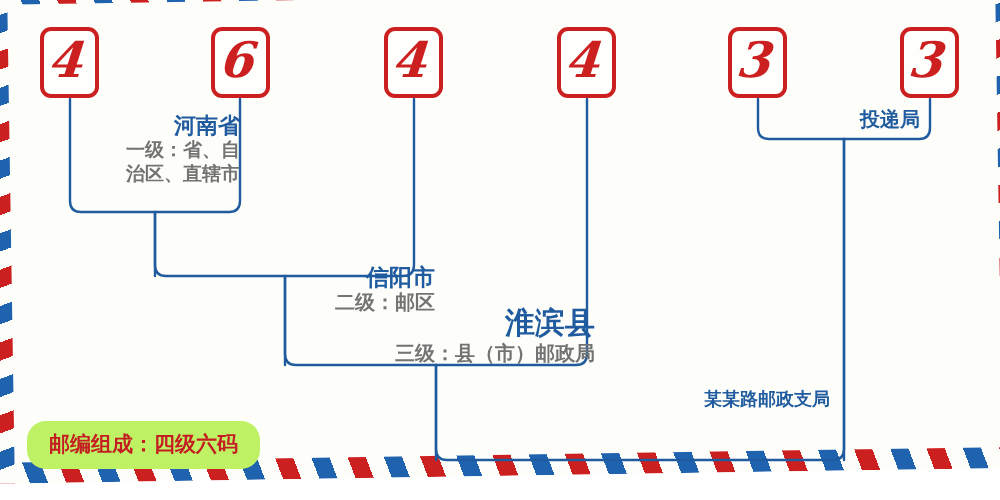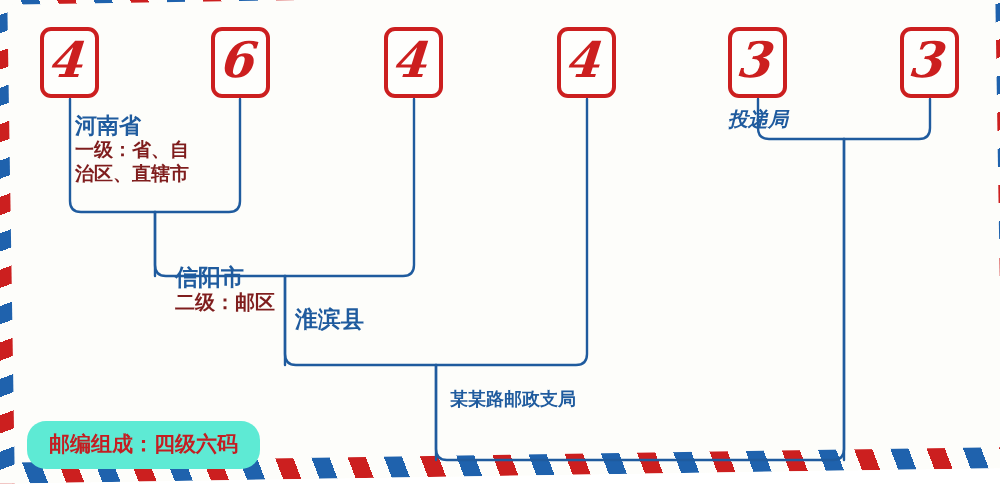--- a/index.html
+++ b/index.html
@@ -61,46 +61,46 @@
     font-size:49px;font-weight:700;font-style:italic;
     color:#cc1f1f;line-height:1;
     transform:skewX(-7deg) translateY(-2px);
     letter-spacing:0;
   }
 
   
   svg.wires{position:absolute;left:0;top:0;width:1000px;height:500px;overflow:visible;}
 
   
-  .node-label{position:absolute;text-align:left;white-space:nowrap;}
+  .node-label{position:absolute;text-align:right;white-space:nowrap;}
   .node-title{
     font-family:"DejaVu Serif",serif;
     color:#1f5b9e;font-weight:700;line-height:1.15;
   }
   .node-sub{
     font-family:"DejaVu Sans",sans-serif;
-    color:#7f1d1d;font-weight:700;line-height:1.25;
+    color:#737373;font-weight:700;line-height:1.25;
   }
 
   
   .l1 .node-title{font-size:22px;}
   .l1 .node-sub{font-size:19px;}
   .l2 .node-title{font-size:23px;margin-top:42px;}
   .l2 .node-sub{font-size:20px;}
-  .l3 .node-title{font-size:23px;}
+  .l3 .node-title{font-size:30px;}
   .l3 .node-sub{font-size:20px;}
   .l4 .node-title{font-size:18px;}
   .l4 .node-sub{font-size:20px;}
   .ldl .node-title{font-size:20px;}
 
   
   .legend-pill{
     position:absolute;left:27px;top:421px;
     padding:9px 22px 11px 22px;border-radius:19px;
-    background:#5eead4;
+    background:#bef264;
     font-family:"DejaVu Serif",serif;
     font-size:21px;font-weight:700;color:#c41e22;white-space:nowrap;
   }
 </style>
 </head>
 <body>
 
 <div id="stage">
 
   <div class="envelope">
@@ -157,26 +157,27 @@
       <div class="node-sub">治区、直辖市</div>
     </div>
 
     <div class="node-label l2" style="left:175px;top:222px;width:260px;">
       <div class="node-title">信阳市</div>
       <div class="node-sub">二级：邮区</div>
     </div>
 
     <div class="node-label l3" style="left:295px;top:306px;width:300px;">
       <div class="node-title">淮滨县</div>
+      <div class="node-sub">三级：县（市）邮政局</div>
     </div>
 
     <div class="node-label l4" style="left:450px;top:389px;width:380px;">
       <div class="node-title">某某路邮政支局</div>
     </div>
 
-    <div class="node-label ldl" style="left:728px;top:108px;width:152px;font-style:italic;">
+    <div class="node-label ldl" style="left:768px;top:108px;width:152px;">
       <div class="node-title">投递局</div>
     </div>
 
     <div class="legend-pill">邮编组成：四级六码</div>
 
   </div>
 </div>
 
 </body></html>

